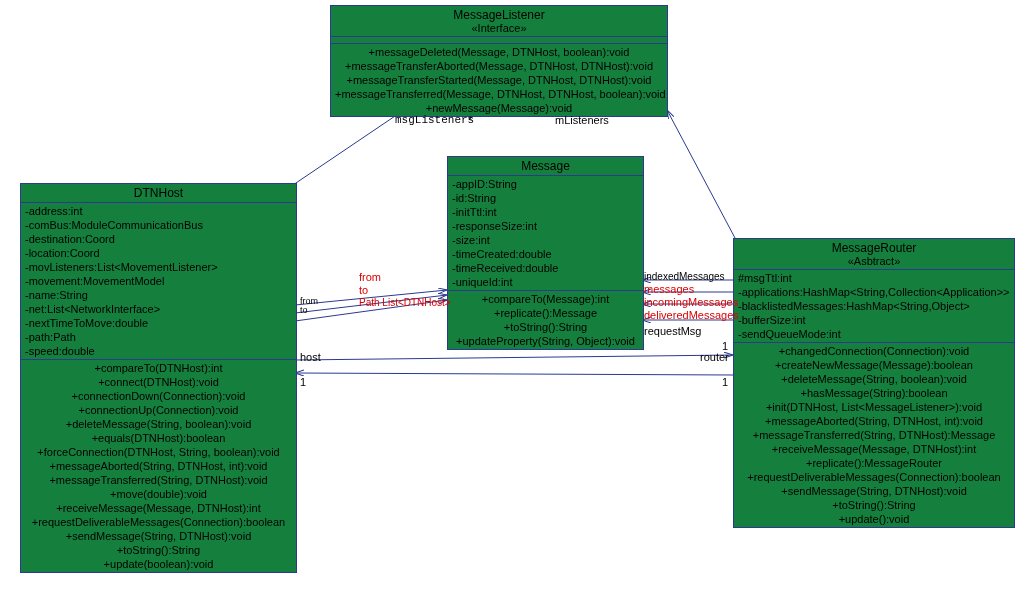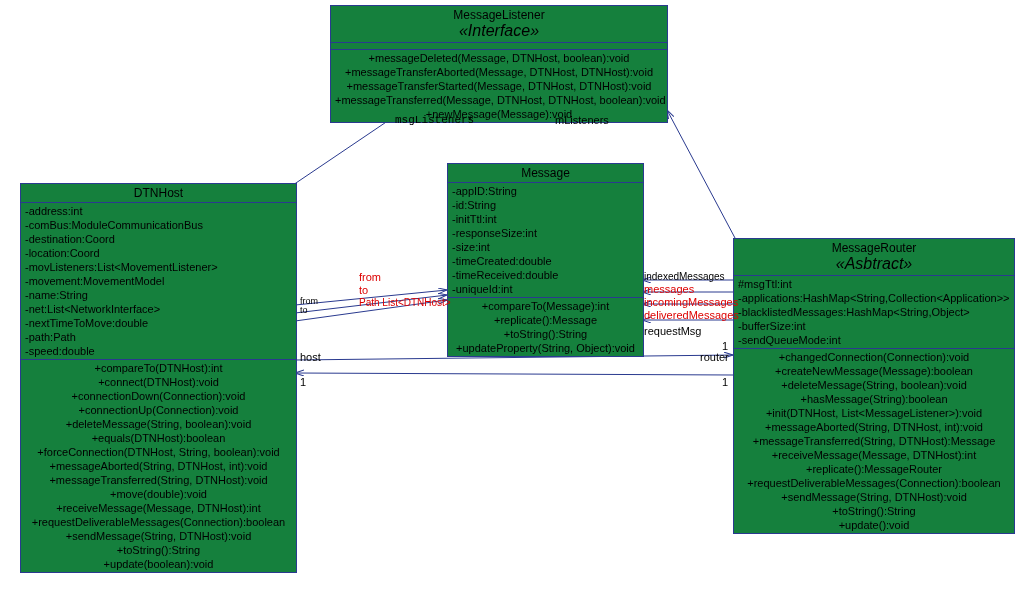--- a/index.html
+++ b/index.html
@@ -20,22 +20,21 @@
   .class-header {
     text-align: center;
     border-bottom: 1px solid #2a3a8f;
     padding: 2px 4px;
     font-size: 12px;
   }
   .class-name {
     font-weight: normal;
   }
   .stereo {
-    font-style: italic;
-    font-size: 16px;
+    font-size: 11px;
     display: block;
   }
   .section {
     border-bottom: 1px solid #2a3a8f;
     padding: 1px 4px;
   }
   .section:last-child {
     border-bottom: none;
     text-align: center;
   }
@@ -137,21 +136,21 @@
     <div>+messageTransferred(String, DTNHost):void</div>
     <div>+move(double):void</div>
     <div>+receiveMessage(Message, DTNHost):int</div>
     <div>+requestDeliverableMessages(Connection):boolean</div>
     <div>+sendMessage(String, DTNHost):void</div>
     <div>+toString():String</div>
     <div>+update(boolean):void</div>
   </div>
 </div>
 
-<div class="class-box" style="left:447px; top:163px; width:195px;">
+<div class="class-box" style="left:447px; top:156px; width:195px;">
   <div class="class-header">
     <span class="class-name">Message</span>
   </div>
   <div class="section">
     <div>-appID:String</div>
     <div>-id:String</div>
     <div>-initTtl:int</div>
     <div>-responseSize:int</div>
     <div>-size:int</div>
     <div>-timeCreated:double</div>

